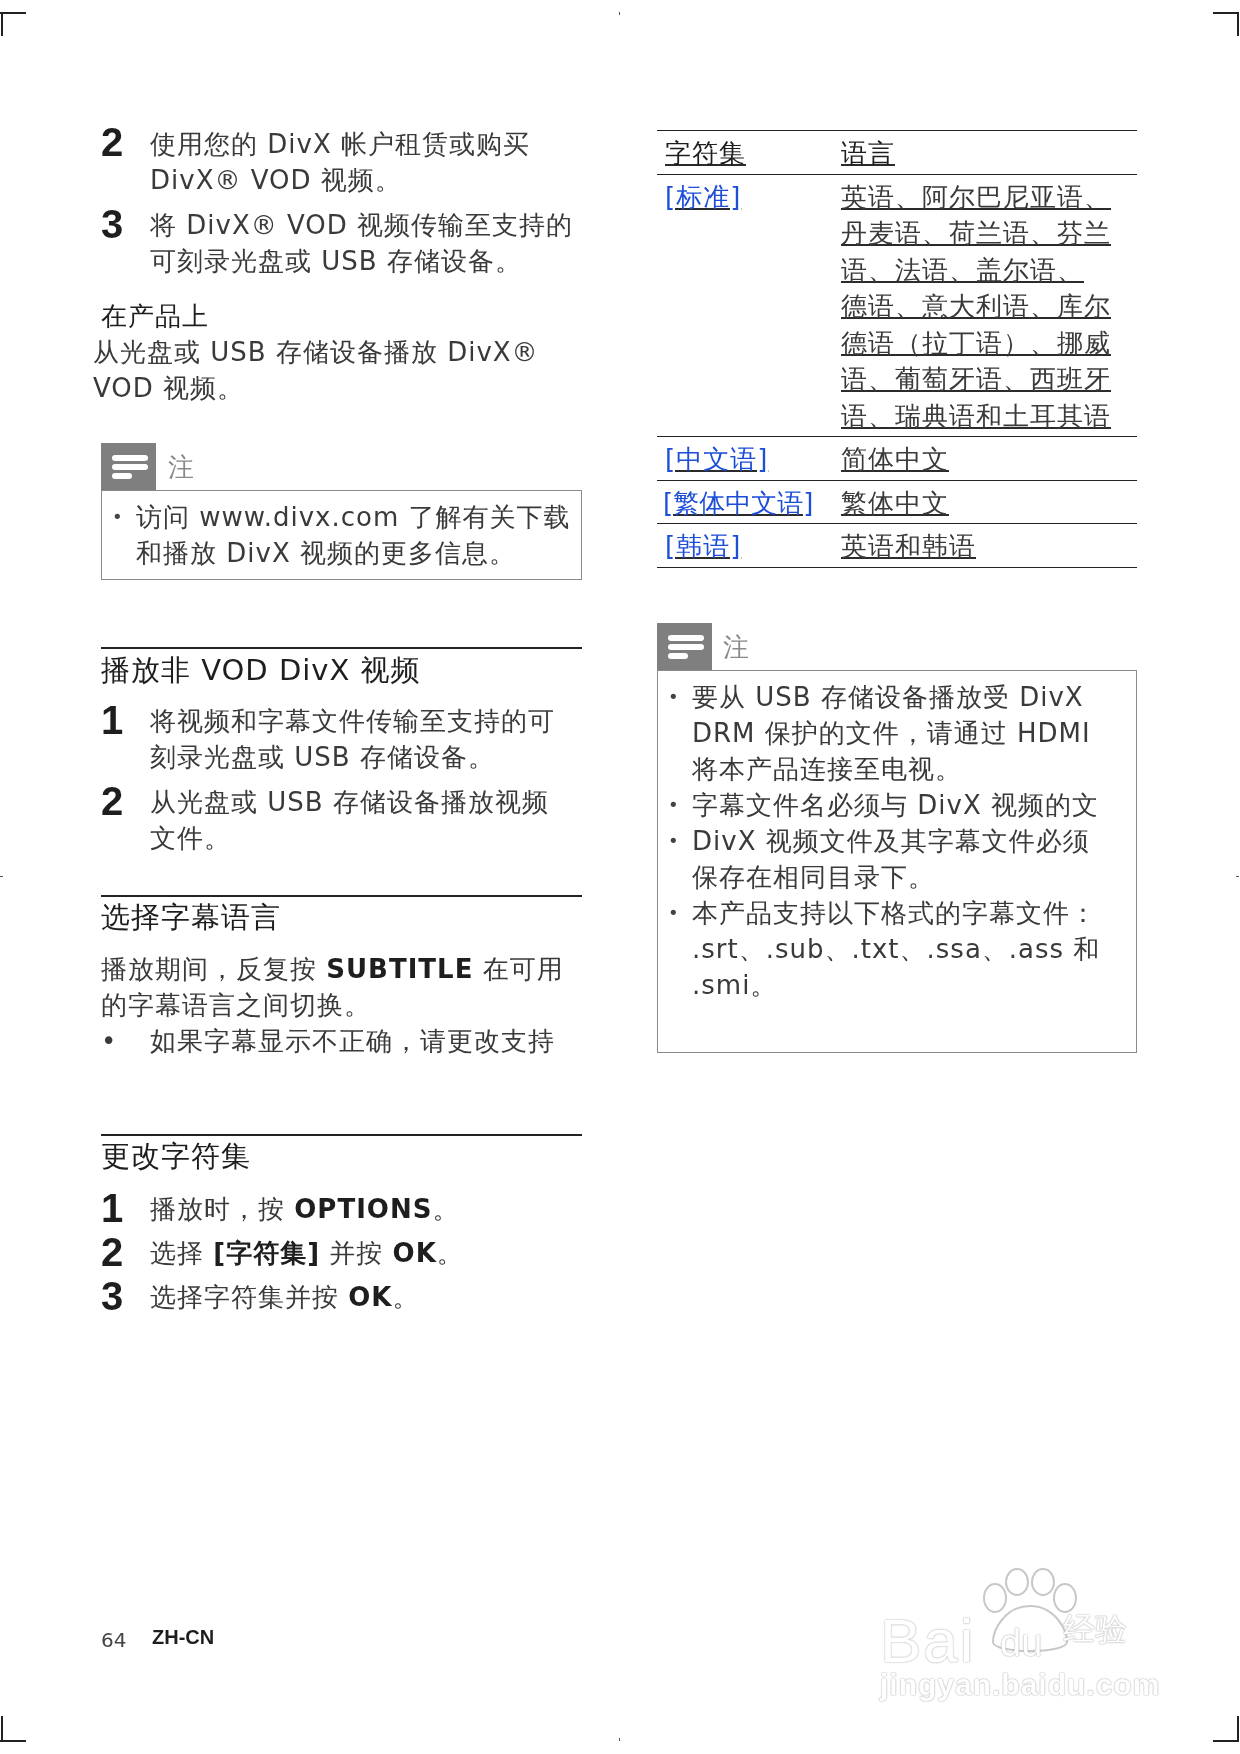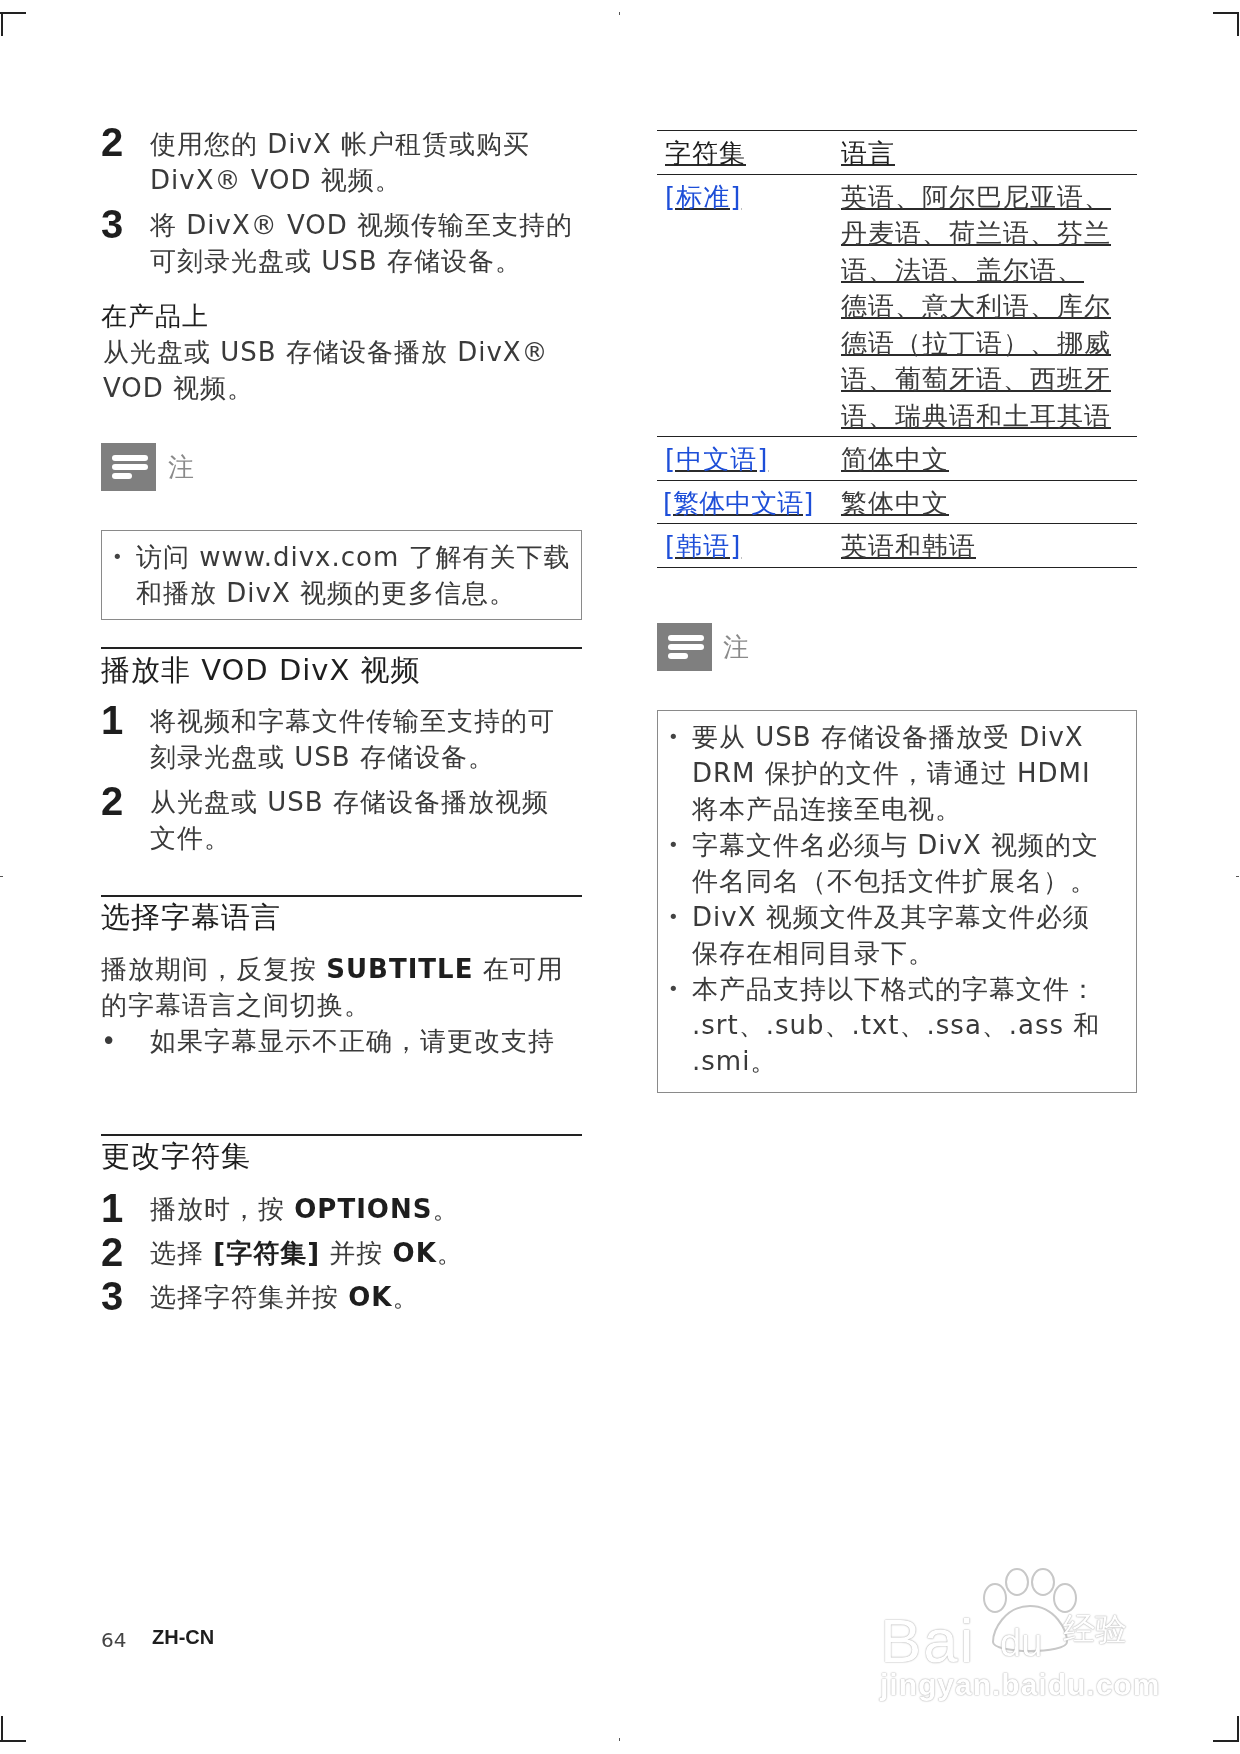--- a/index.html
+++ b/index.html
@@ -9,21 +9,21 @@
   .crop { position: absolute; background: #222; }
   .tick { position: absolute; background: #555; }
   .num { position: absolute; font-family: "Liberation Sans", sans-serif; font-weight: bold; font-size: 40px; color: #1e1e1e; line-height: 40px; }
   .body-text { position: absolute; font-size: 26px; line-height: 36px; color: #3a3a3a; letter-spacing: 1px; }
   .heading { position: absolute; font-size: 29px; line-height: 36px; color: #1e1e1e; letter-spacing: 1px; }
   .rule { position: absolute; height: 1.5px; background: #222; }
   .bold { font-weight: bold; color: #1e1e1e; }
   .note-icon { position: absolute; width: 55px; height: 48px; background: #7f7f7f; }
   .note-icon span { position: absolute; left: 11px; height: 6px; background: #fff; border-radius: 3px; }
   .note-label { position: absolute; font-size: 26px; color: #8a8a8a; line-height: 48px; }
-  .note-box { position: absolute; border: 1.5px solid #8a8a8a; box-sizing: border-box; margin-top: 40px; }
+  .note-box { position: absolute; border: 1.5px solid #8a8a8a; box-sizing: border-box; }
   .note-item { position: relative; padding-left: 34px; font-size: 26px; line-height: 36px; color: #3a3a3a; letter-spacing: 1px; }
   .note-item::before { content: "•"; position: absolute; left: 10px; top: 0; font-size: 18px; color: #444; }
   table.cs { position: absolute; border-collapse: collapse; table-layout: fixed; }
   table.cs td, table.cs th { text-align: left; vertical-align: top; font-weight: normal; font-size: 26px; line-height: 36.5px; letter-spacing: 1px; padding: 4px 0 2px 8px; }
   table.cs th { color: #1e1e1e; border-top: 1.5px solid #222; border-bottom: 1.5px solid #222; }
   table.cs td { border-bottom: 1.5px solid #222; color: #3a3a3a; }
   table.cs td.k { color: #1d4ed8; }
   .footer-page { position: absolute; font-size: 20px; color: #444; }
   .footer-lang { position: absolute; font-size: 20px; color: #1e1e1e; font-weight: bold; font-family: "Liberation Sans", sans-serif; }
   .wm { position: absolute; color: #ffffff; font-family: "Liberation Sans", sans-serif; font-weight: normal;
@@ -52,21 +52,21 @@
     <div>使用您的 DivX 帐户租赁或购买</div>
     <div>DivX® VOD 视频。</div>
   </div>
   <div class="num" style="left:101px;top:204px;">3</div>
   <div class="body-text" style="left:150px;top:207px;">
     <div>将 DivX® VOD 视频传输至支持的</div>
     <div>可刻录光盘或 USB 存储设备。</div>
   </div>
 
   <div class="heading" style="left:101px;top:298px;font-size:26px;">在产品上</div>
-  <div class="body-text" style="left:103px;top:334px;">
+  <div class="body-text" style="left:93px;top:334px;">
     <div>从光盘或 USB 存储设备播放 DivX®</div>
     <div>VOD 视频。</div>
   </div>
 
   <div class="note-icon" style="left:101px;top:443px;">
     <span style="top:12px;width:36px;"></span>
     <span style="top:21px;width:36px;"></span>
     <span style="top:30px;width:20px;"></span>
   </div>
   <div class="note-label" style="left:168px;top:443px;">注</div>
@@ -167,21 +167,20 @@
   </div>
   <div class="note-label" style="left:723px;top:623px;">注</div>
   <div class="note-box" style="left:657px;top:670px;width:480px;height:383px;padding-top:8px;">
     <div class="note-item">
       <div>要从 USB 存储设备播放受 DivX</div>
       <div>DRM 保护的文件，请通过 HDMI</div>
       <div>将本产品连接至电视。</div>
     </div>
     <div class="note-item">
       <div>字幕文件名必须与 DivX 视频的文</div>
-      <div>件名同名（不包括文件扩展名）。</div>
     </div>
     <div class="note-item">
       <div>DivX 视频文件及其字幕文件必须</div>
       <div>保存在相同目录下。</div>
     </div>
     <div class="note-item">
       <div>本产品支持以下格式的字幕文件：</div>
       <div>.srt、.sub、.txt、.ssa、.ass 和</div>
       <div>.smi。</div>
     </div>

